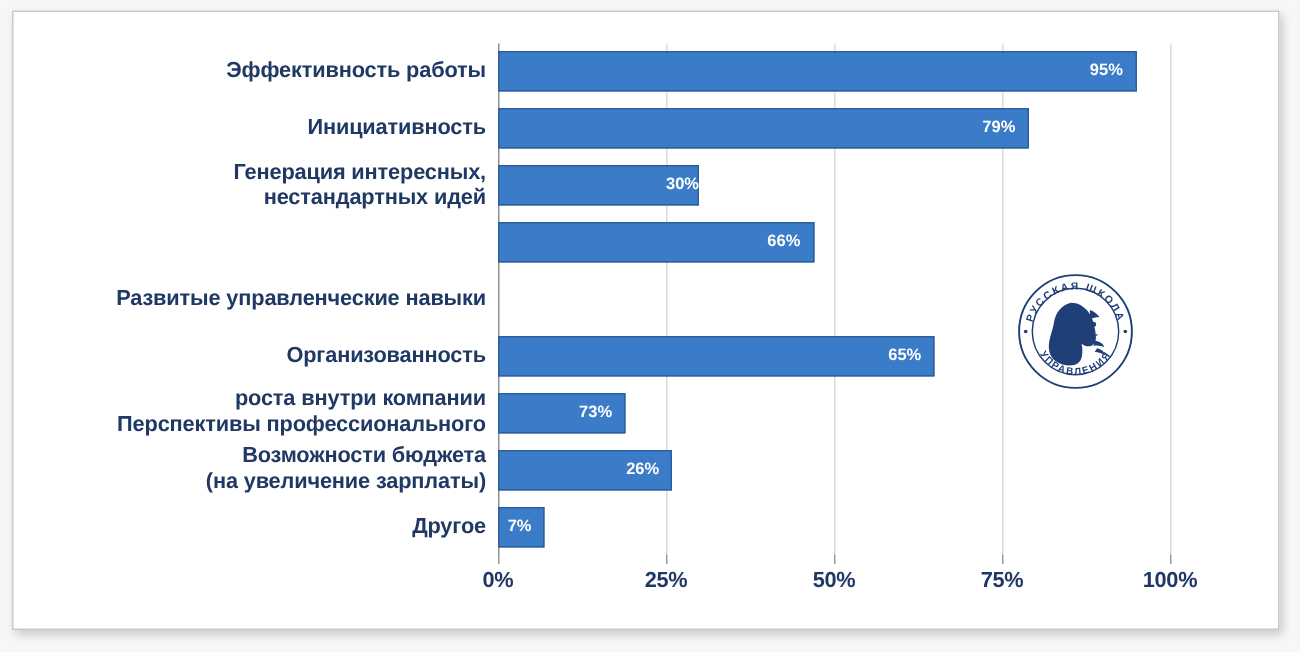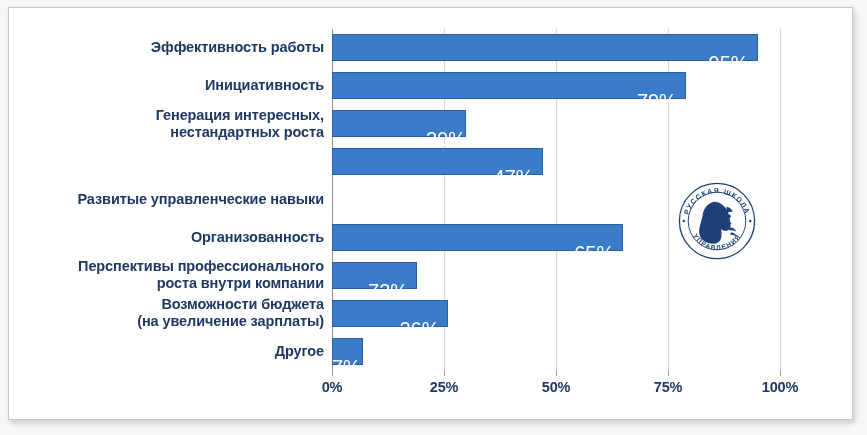--- a/index.html
+++ b/index.html
@@ -98,25 +98,25 @@
     left: 0;
     top: 0;
     height: 27px;
     background: #3a7cc8;
     border: 1px solid #2d5f9e;
     box-sizing: border-box;
   }
 
   .bar-value {
     position: absolute;
-    top: 16px;
+    top: 0;
     height: 27px;
     line-height: 27px;
-    font-size: 20px;
-    font-weight: normal;
+    font-size: 11px;
+    font-weight: bold;
     color: #ffffff;
     padding-right: 9px;
     box-sizing: border-box;
     white-space: nowrap;
   }
 
   
   .cat-label {
     position: absolute;
     right: 851px;           
@@ -172,36 +172,36 @@
           <div class="cat-label" style="right: 456px; width: 300px; top: 10.4444px;"><span class="cat-label-inner">Эффективность работы</span></div>
           <div class="bar-row" style="top: 43.3333px; width: 448px; padding-left: 12px;">
             <div class="bar" style="width: 353.92px; background: rgb(58, 124, 200); border-color: rgb(45, 95, 158);"></div>
             <div class="bar-value" style="left: 0px; width: 353.92px; text-align: right;">79%</div>
           </div>
           <div class="cat-label" style="right: 456px; width: 300px; top: 48.3333px;"><span class="cat-label-inner">Инициативность</span></div>
           <div class="bar-row" style="top: 81.2222px; width: 448px;">
             <div class="bar" style="width: 134.4px; background: rgb(58, 124, 200); border-color: rgb(45, 95, 158);"></div>
             <div class="bar-value" style="left: 0px; width: 143px; text-align: right;">30%</div>
           </div>
-          <div class="cat-label" style="right: 456px; width: 300px; top: 77.7222px;"><span class="cat-label-inner">Генерация интересных,</span><span class="cat-label-inner">нестандартных роста</span></div>
+          <div class="cat-label" style="right: 456px; width: 300px; top: 77.7222px;"><span class="cat-label-inner">Генерация интересных,</span><span class="cat-label-inner">нестандартных идей</span></div>
           <div class="bar-row" style="top: 119.111px; width: 448px;">
             <div class="bar" style="width: 210.56px; background: rgb(58, 124, 200); border-color: rgb(45, 95, 158);"></div>
-            <div class="bar-value" style="left: 0px; width: 210.56px; text-align: right;">47%</div>
+            <div class="bar-value" style="left: 0px; width: 210.56px; text-align: right;">66%</div>
           </div>
           <div class="cat-label" style="right: 456px; width: 300px; top: 162px;"><span class="cat-label-inner">Развитые управленческие навыки</span></div>
           <div class="bar-row" style="top: 194.889px; width: 448px;">
             <div class="bar" style="width: 291.2px; background: rgb(58, 124, 200); border-color: rgb(45, 95, 158);"></div>
             <div class="bar-value" style="left: 0px; width: 291.2px; text-align: right;">65%</div>
           </div>
           <div class="cat-label" style="right: 456px; width: 300px; top: 199.889px;"><span class="cat-label-inner">Организованность</span></div>
           <div class="bar-row" style="top: 232.778px; width: 448px;">
             <div class="bar" style="width: 85.12px; background: rgb(58, 124, 200); border-color: rgb(45, 95, 158);"></div>
             <div class="bar-value" style="left: 0px; width: 85.12px; text-align: right;">73%</div>
           </div>
-          <div class="cat-label" style="right: 456px; width: 300px; top: 229.278px;"><span class="cat-label-inner">Перспективы профессионального</span><span class="cat-label-inner">роста внутри компании</span></div>
+          <div class="cat-label" style="right: 456px; width: 300px; top: 229.278px;"><span class="cat-label-inner">роста внутри компании</span><span class="cat-label-inner">Перспективы профессионального</span></div>
           <div class="bar-row" style="top: 270.667px; width: 448px;">
             <div class="bar" style="width: 116.48px; background: rgb(58, 124, 200); border-color: rgb(45, 95, 158);"></div>
             <div class="bar-value" style="left: 0px; width: 116.48px; text-align: right;">26%</div>
           </div>
           <div class="cat-label" style="right: 456px; width: 300px; top: 267.167px;"><span class="cat-label-inner">Возможности бюджета</span><span class="cat-label-inner">(на увеличение зарплаты)</span></div>
           <div class="bar-row" style="top: 308.556px; width: 448px;">
             <div class="bar" style="width: 31.36px; background: rgb(58, 124, 200); border-color: rgb(45, 95, 158);"></div>
             <div class="bar-value" style="left: 0px; width: 31.36px; text-align: right;">7%</div>
           </div>
           <div class="cat-label" style="right: 456px; width: 300px; top: 313.556px;"><span class="cat-label-inner">Другое</span></div>

